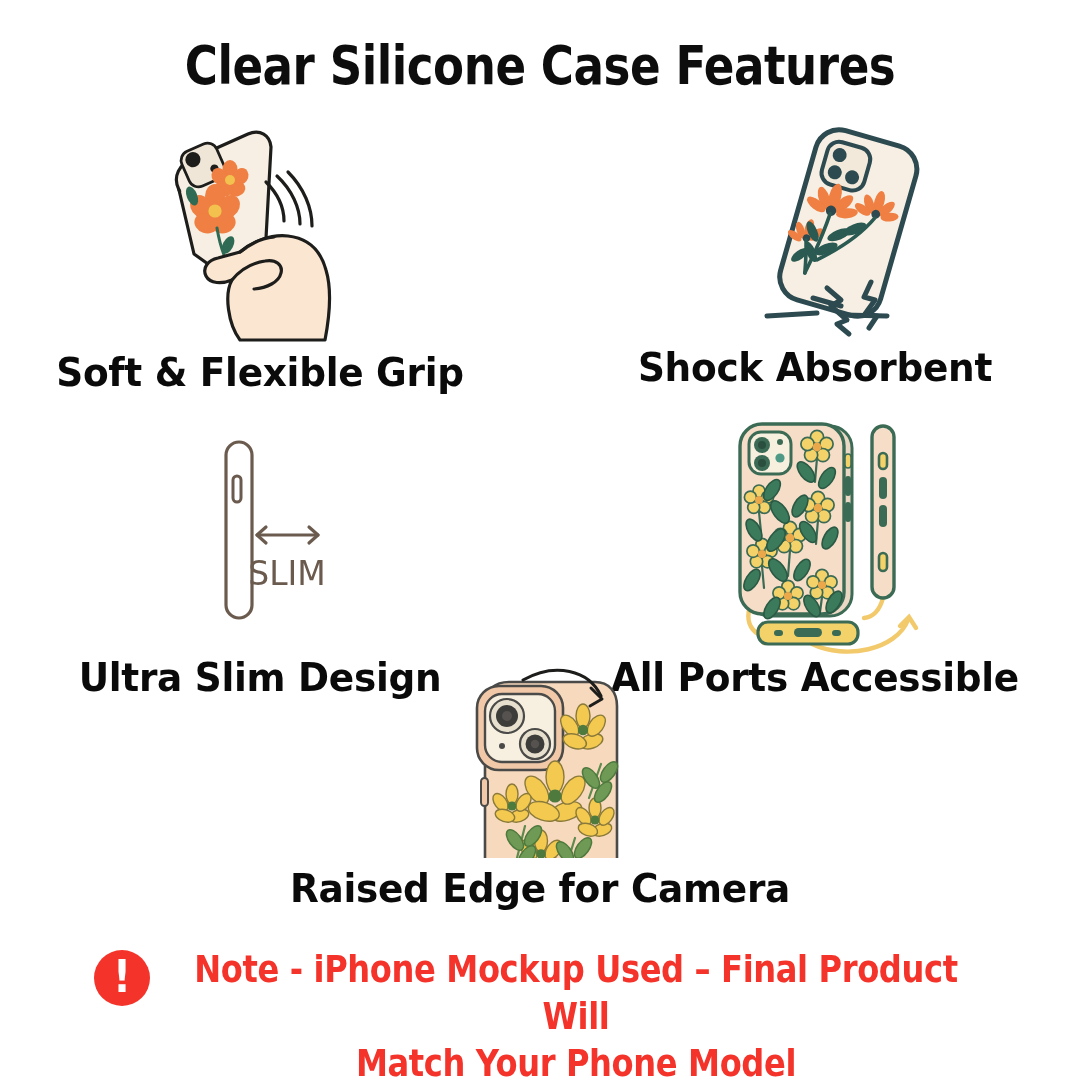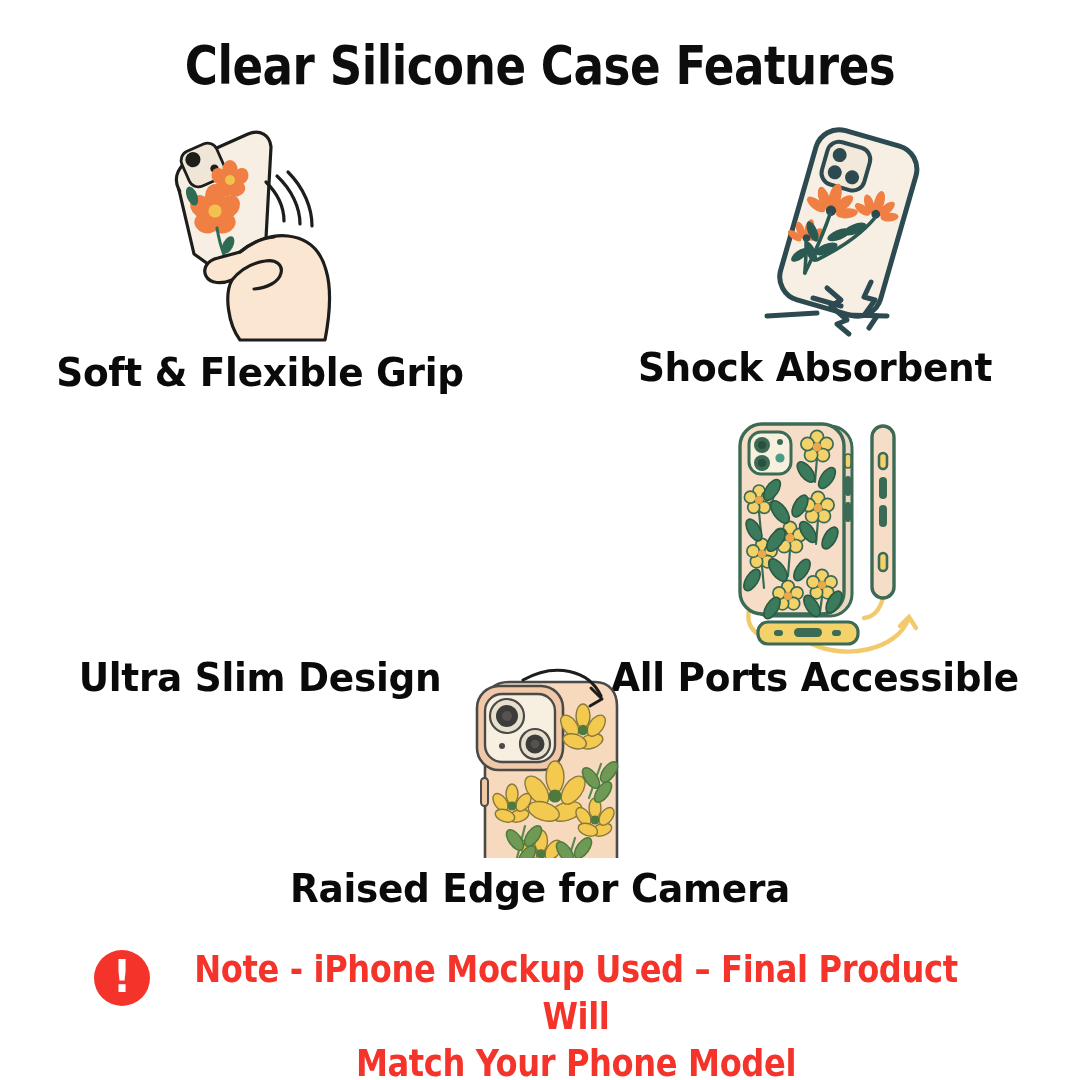--- a/index.html
+++ b/index.html
@@ -194,20 +194,32 @@
         <path d="M102 168 L116 180 L106 186 L122 200 L112 204 L124 214"></path>
         <path d="M146 162 L139 177 L150 180 L140 194 L152 196 L144 208"></path>
         <path d="M42 196 L92 193"></path>
         <path d="M116 186 L88 178"></path>
         <path d="M162 196 L118 195"></path>
       </g>
     </svg>
   </div>
   <div class="flabel" id="lbl-shock">Shock Absorbent</div>
 
+  <div class="feature art" id="art-slim">
+    <svg width="180" height="200" viewBox="0 0 180 200">
+      <rect x="41" y="12" width="26" height="176" rx="13" fill="#ffffff" stroke="#6b5b4e" stroke-width="3.2"></rect>
+      <rect x="48" y="46" width="8" height="26" rx="4" fill="#ffffff" stroke="#6b5b4e" stroke-width="3"></rect>
+      <g stroke="#6b5b4e" stroke-width="3.2" fill="none" stroke-linecap="round" stroke-linejoin="round">
+        <path d="M72 105 L133 105"></path>
+        <path d="M81 97 L72 105 L81 113"></path>
+        <path d="M124 97 L133 105 L124 113"></path>
+      </g>
+      <text x="102" y="155" text-anchor="middle" font-family="DejaVu Sans, Liberation Sans, sans-serif" font-size="33" fill="#6b5b4e">SLIM</text>
+    </svg>
+  </div>
   <div class="flabel" id="lbl-slim">Ultra Slim Design</div>
 
   <div class="feature art" id="art-ports">
     <svg width="250" height="240" viewBox="0 0 250 240">
 
       <g fill="none" stroke="#f2c96b" stroke-width="4.4" stroke-linecap="round">
         <path d="M38 186 C32 206 44 218 60 216"></path>
         <path d="M52 208 L62 216 L52 223"></path>
         <path d="M152 198 C172 196 176 166 172 140"></path>
         <path d="M164 146 L172 136 L180 147"></path>

